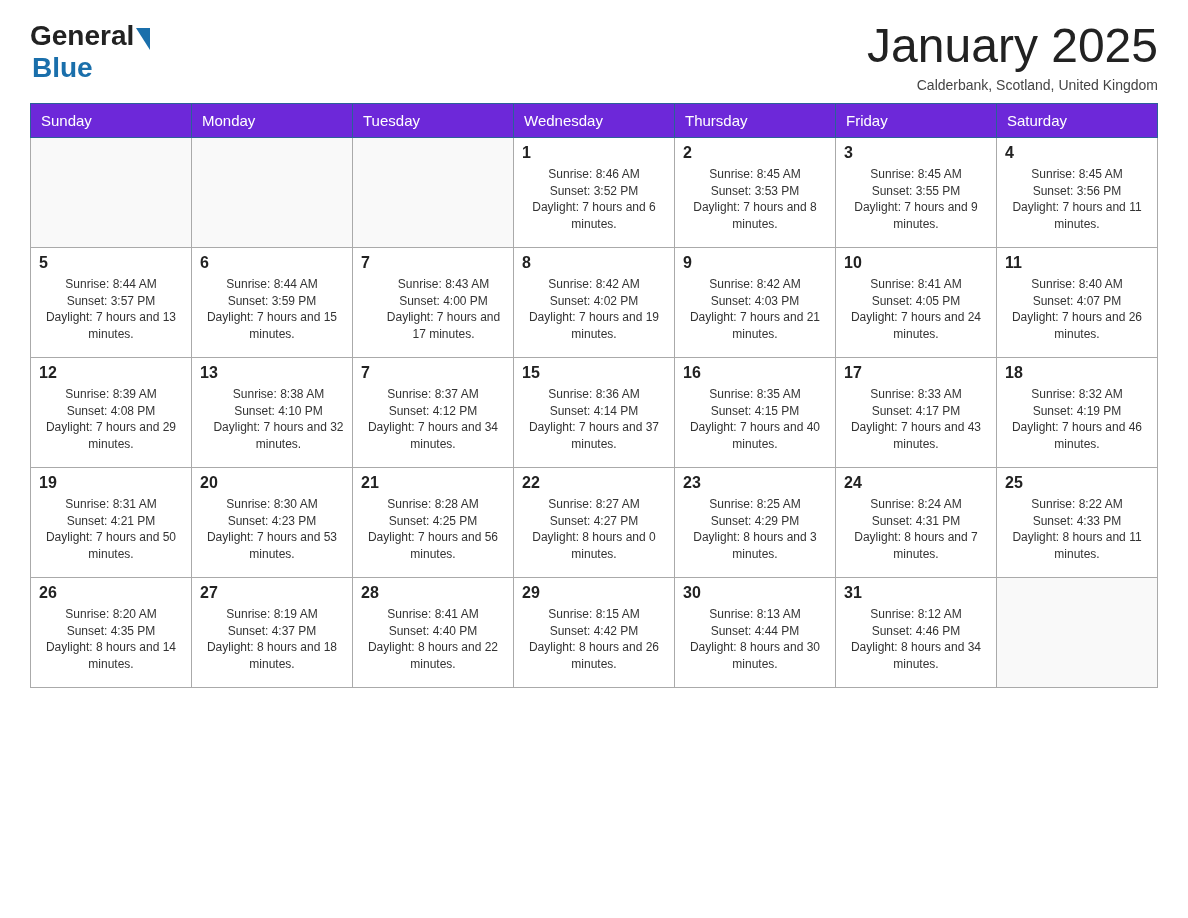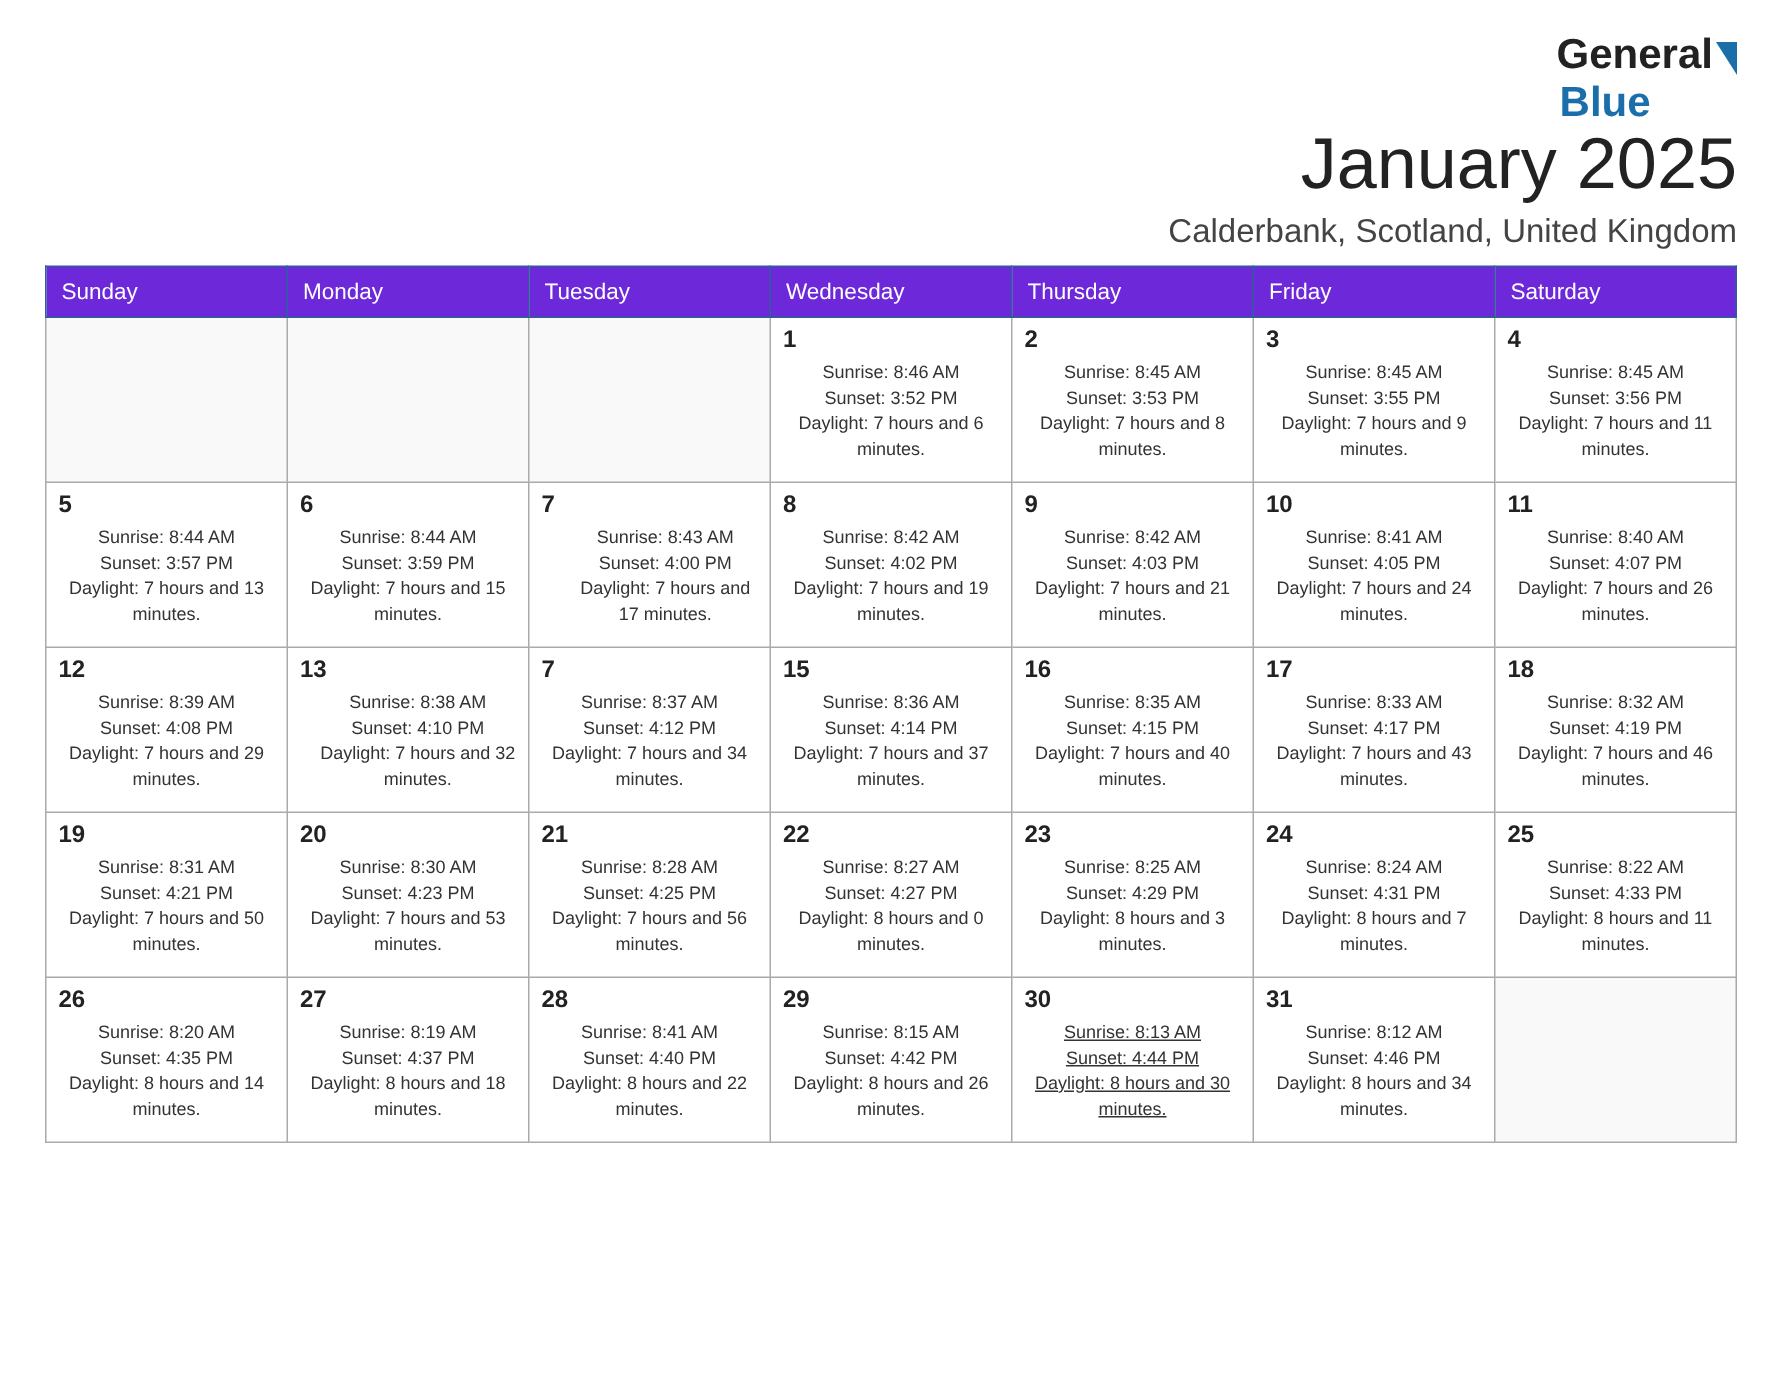--- a/index.html
+++ b/index.html
@@ -7,23 +7,22 @@
       font-family: Arial, sans-serif;
       background: #fff;
       color: #222;
       width: 1188px;
       min-height: 918px;
       padding: 20px 30px;
     }
     .header-area {
       display: flex;
       justify-content: space-between;
-      align-items: flex-end;
+      align-items: flex-start;
       margin-bottom: 10px;
-      flex-direction: column;
     }
     .logo {
       display: flex;
       align-items: center;
       gap: 0;
     }
     .logo-text-general {
       font-size: 28px;
       font-weight: bold;
       color: #222;
@@ -48,21 +47,21 @@
     .title-area {
       text-align: right;
     }
     .calendar-title {
       font-size: 48px;
       font-weight: normal;
       color: #222;
       line-height: 1.1;
     }
     .calendar-subtitle {
-      font-size: 22px;
+      font-size: 14px;
       color: #444;
       margin-top: 4px;
     }
     table {
       width: 100%;
       border-collapse: collapse;
       margin-top: 10px;
     }
     thead tr th {
       background-color: #6d28d9;
@@ -314,21 +313,21 @@
 Daylight: 8 hours and 22 minutes.</div>
         </td>
         <td>
           <span class="day-num">29</span>
           <div class="day-info" style="white-space: pre-line;">Sunrise: 8:15 AM
 Sunset: 4:42 PM
 Daylight: 8 hours and 26 minutes.</div>
         </td>
         <td>
           <span class="day-num">30</span>
-          <div class="day-info" style="white-space: pre-line; text-decoration: underline;">Sunrise: 8:13 AM
+          <div class="day-info" style="white-space: pre-line;">Sunrise: 8:13 AM
 Sunset: 4:44 PM
 Daylight: 8 hours and 30 minutes.</div>
         </td>
         <td>
           <span class="day-num">31</span>
           <div class="day-info" style="white-space: pre-line;">Sunrise: 8:12 AM
 Sunset: 4:46 PM
 Daylight: 8 hours and 34 minutes.</div>
         </td>
         <td class="empty"></td>

